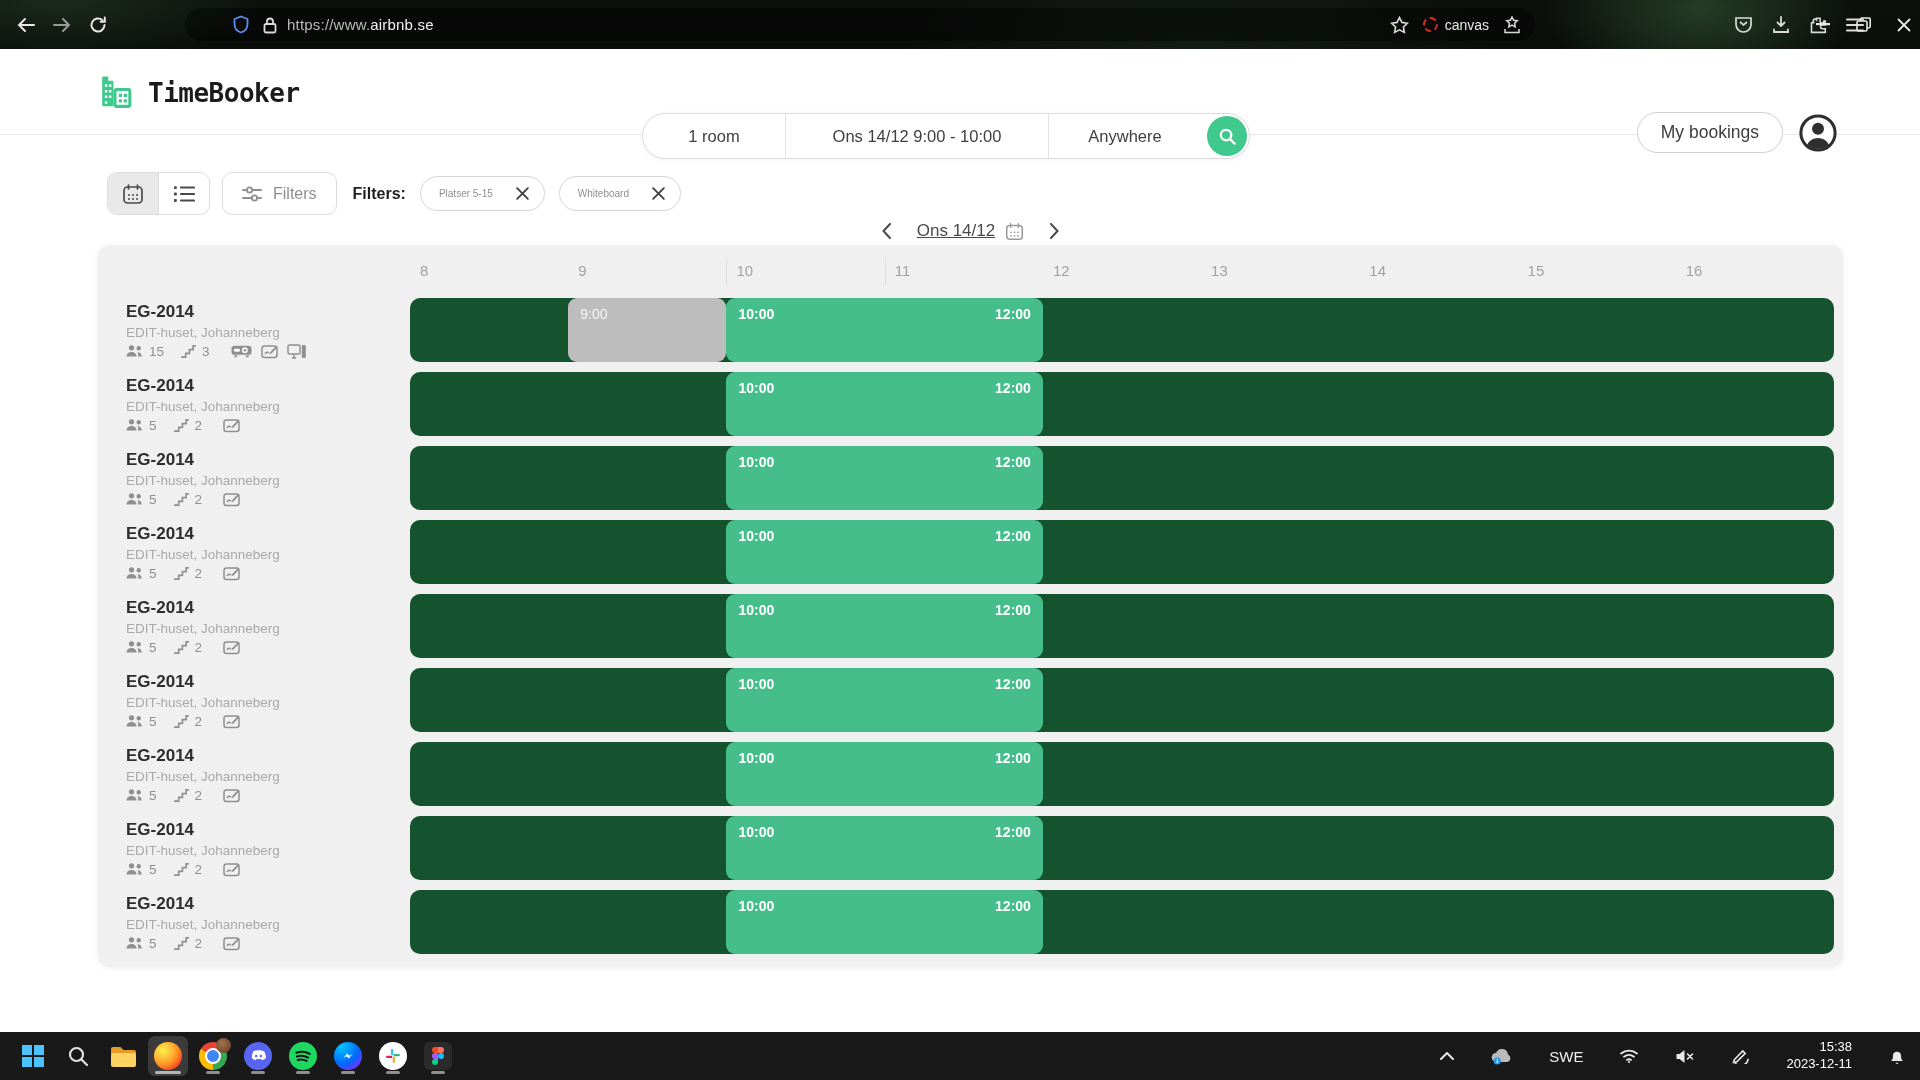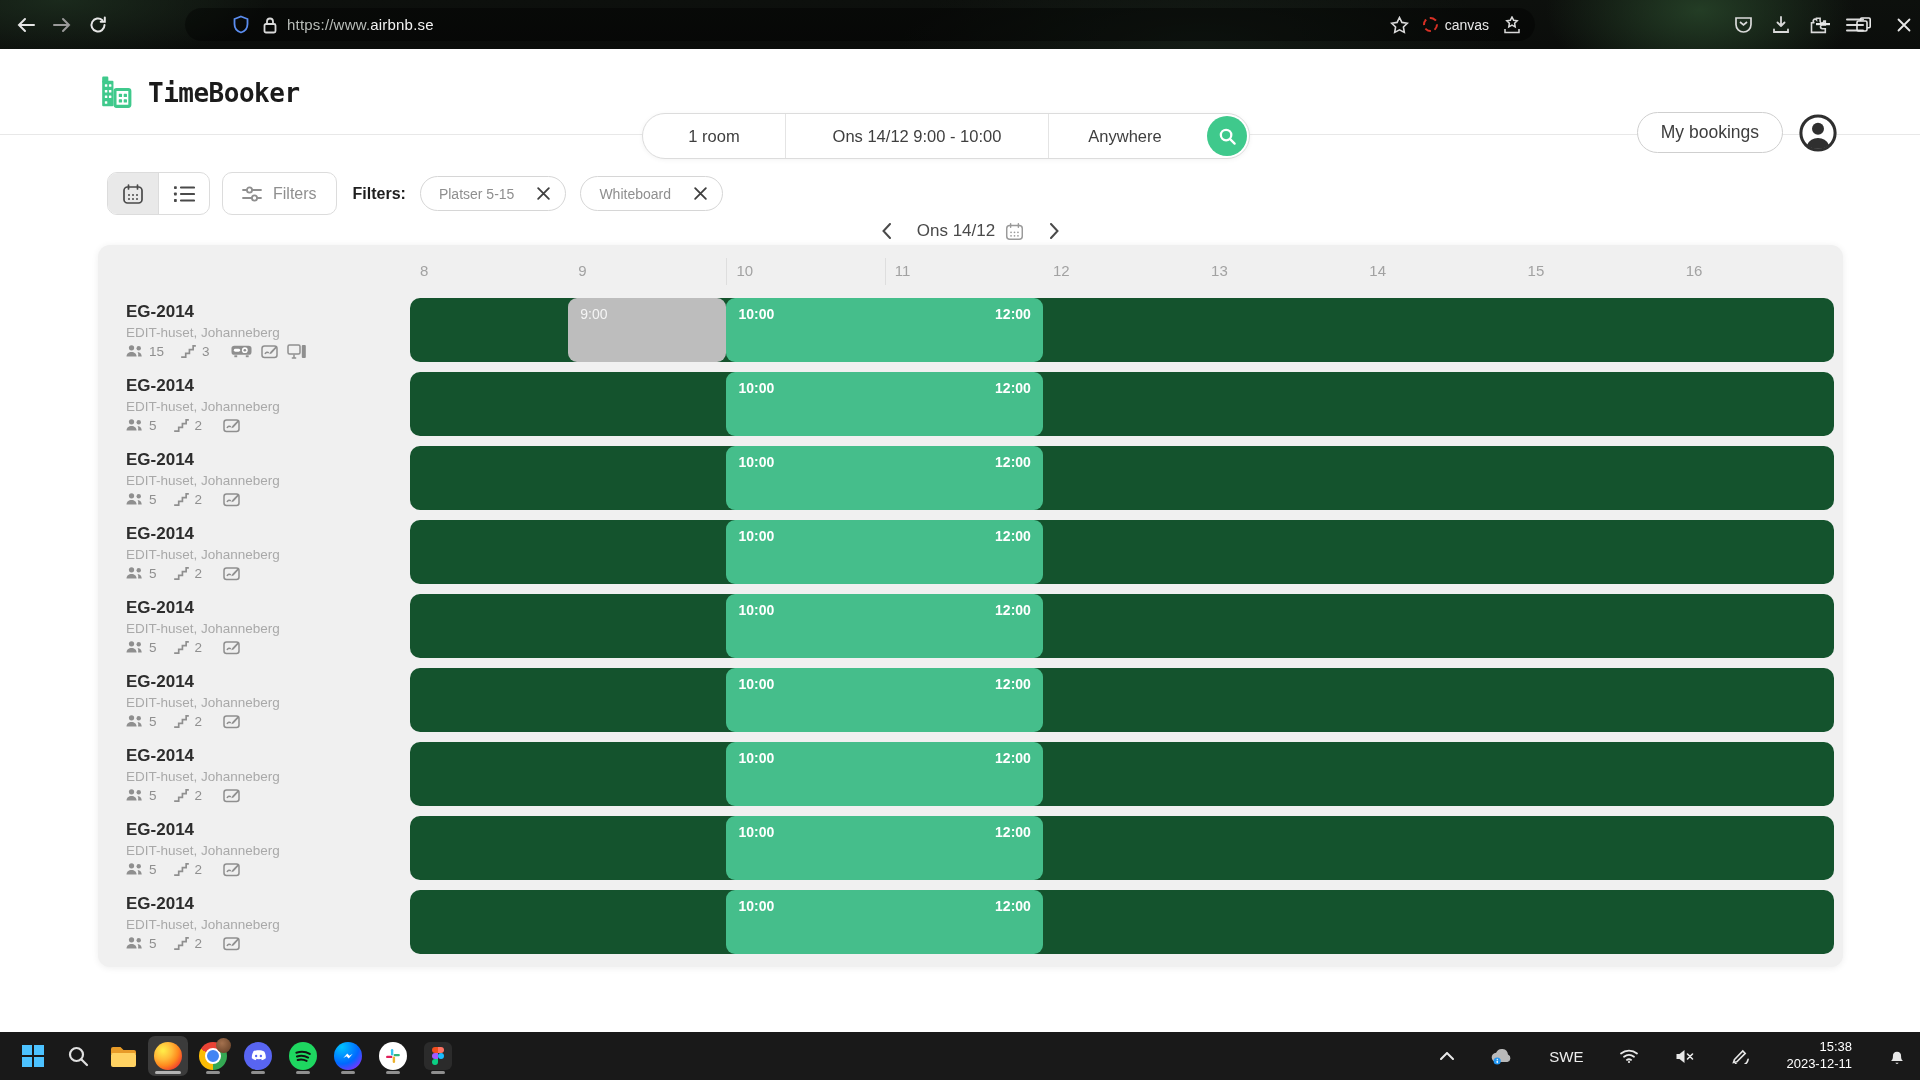--- a/index.html
+++ b/index.html
@@ -52,25 +52,25 @@
   .bookings-btn { height:41px; border:1px solid #cfcfcf; border-radius:21px; background:#fff; padding:0 23px; font-size:17.5px; color:#3d3d3d; display:flex; align-items:center; }
 
   .toolbar { position:absolute; left:98px; top:123px; display:flex; align-items:center;padding-left:9px; }
   .view-toggle { display:flex; width:103px; height:43px; border:1px solid #dcdcdc; border-radius:10px; overflow:hidden; background:#fff; }
   .view-toggle .half { flex:1; display:flex; align-items:center; justify-content:center; }
   .view-toggle .half.sel { background:#e9e9e9; border-right:1px solid #dcdcdc; }
   .filters-btn { margin-left:12px; height:43px; border:1px solid #dcdcdc; border-radius:10px; background:#fff; padding:0 19px; display:flex; align-items:center; gap:11px; font-size:16px; color:#8f8f8f; }
   .filters-label { margin-left:16px; font-size:16px; font-weight:700; color:#1f1f1f; }
   .chips { display:flex; gap:14px; margin-left:14px; }
   .chip { height:35px; border:1px solid #d6d6d6; border-radius:18px; background:#fff; display:flex; align-items:center; padding:0 14px 0 18px; gap:22px; }
-  .chip .chip-label { font-size:14px; color:#8f8f8f; }
+  .chip .chip-label { font-size:10px; color:#8f8f8f; }
   .chip .chip-x { display:flex; align-items:center; }
 
   .datenav { position:absolute; left:0; top:172px; width:1941px; display:flex; align-items:center; justify-content:center; gap:26px; }
-  .datenav-label { font-size:17px; color:#4a4a4a; }
+  .datenav-label { font-size:17px; color:#4a4a4a;text-decoration:underline; }
   .datenav-group { display:flex; align-items:center; gap:10px; }
 
   
   .card { position:absolute; left:98px; top:196px; width:1745px; height:722px; background:#f0f0f0; border-radius:12px; box-shadow:0 1px 7px rgba(0,0,0,.07); }
   .hours-row { position:relative; margin-left:312px; margin-right:9px; height:53px; }
   .hour-label { position:absolute; top:17px; padding-left:10px; font-size:15px; color:#a2a2a2; }
   .hour-tick { position:absolute; top:13px; height:27px; width:1px; background:#dedede; }
 
   .room-row { display:flex; height:64px; margin-bottom:10px; }
   .room-info { width:312px; padding-left:28px; display:flex; flex-direction:column; justify-content:center; gap:3px; }

